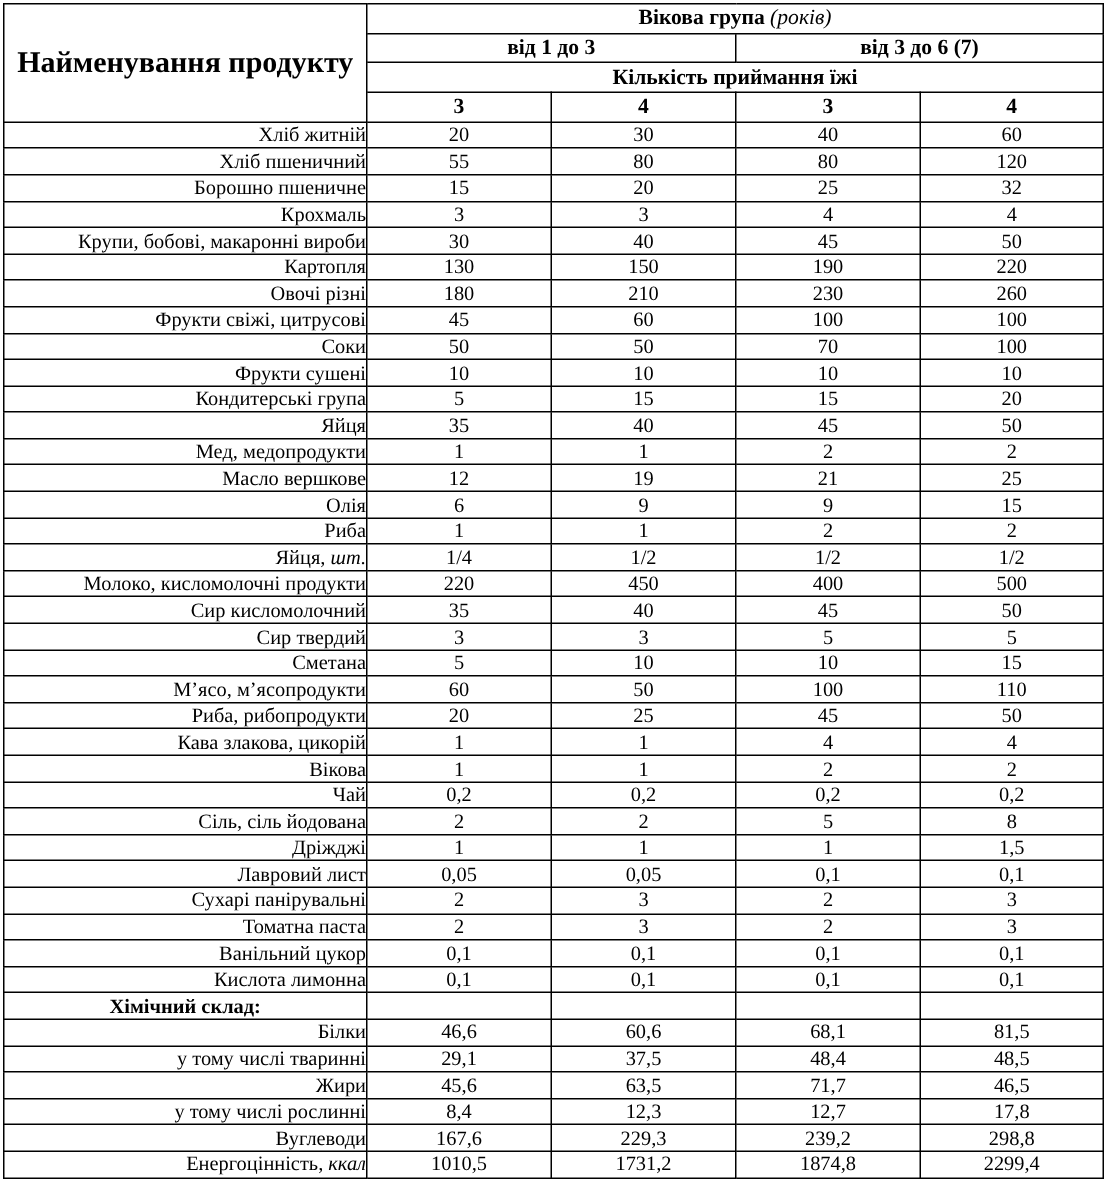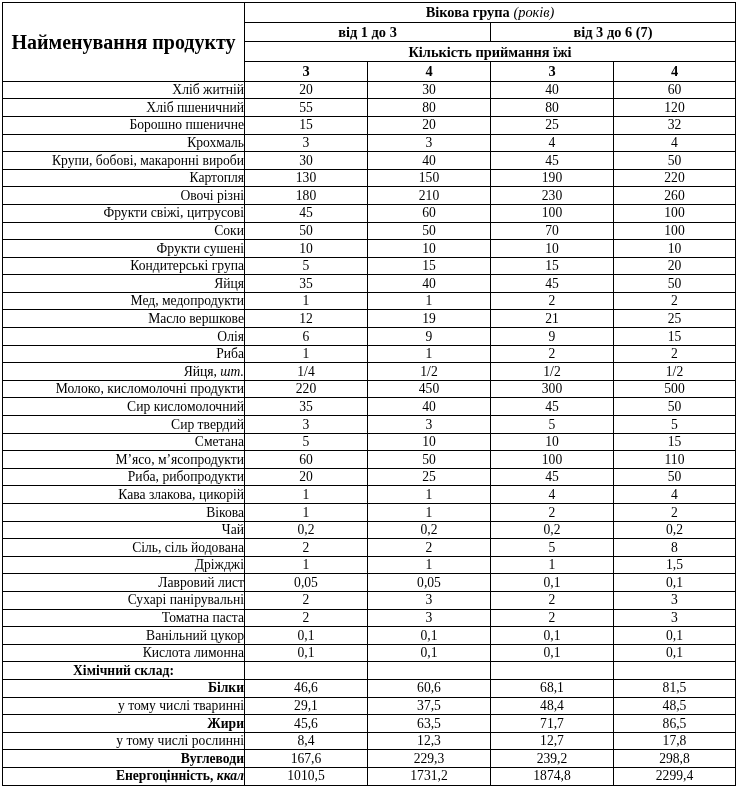--- a/index.html
+++ b/index.html
@@ -56,21 +56,21 @@
   }
   td.val {
     text-align: center;
   }
   tr.section td.label {
     text-align: center;
     font-weight: bold;
     padding-left: 0;
   }
   tr.bold td.label {
-    font-weight: bold;
+    font-weight: normal;
   }
   tr.indent td.label {
     padding-left: 22px;
   }
   .red-squiggle {
     text-decoration-style: wavy;
     text-decoration-color: #d33a2f;
     text-decoration-thickness: 1px;
     text-underline-offset: 2px;
   }
@@ -229,21 +229,21 @@
           <td class="label"><span>Яйця, </span><span class="it">шт.</span></td>
           <td class="val">1/4</td>
           <td class="val">1/2</td>
           <td class="val">1/2</td>
           <td class="val">1/2</td>
         </tr>
         <tr>
           <td class="label"><span>Молоко, кисломолочні продукти</span></td>
           <td class="val">220</td>
           <td class="val">450</td>
-          <td class="val">300</td>
+          <td class="val">400</td>
           <td class="val">500</td>
         </tr>
         <tr>
           <td class="label"><span>Сир кисломолочний</span></td>
           <td class="val">35</td>
           <td class="val">40</td>
           <td class="val">45</td>
           <td class="val">50</td>
         </tr>
         <tr>
@@ -363,21 +363,21 @@
           <td class="val">29,1</td>
           <td class="val">37,5</td>
           <td class="val">48,4</td>
           <td class="val">48,5</td>
         </tr>
         <tr class="bold">
           <td class="label"><span>Жири</span></td>
           <td class="val">45,6</td>
           <td class="val">63,5</td>
           <td class="val">71,7</td>
-          <td class="val">86,5</td>
+          <td class="val">46,5</td>
         </tr>
         <tr class="indent">
           <td class="label"><span>у тому числі рослинні</span></td>
           <td class="val">8,4</td>
           <td class="val">12,3</td>
           <td class="val">12,7</td>
           <td class="val">17,8</td>
         </tr>
         <tr class="bold">
           <td class="label"><span>Вуглеводи</span></td>

